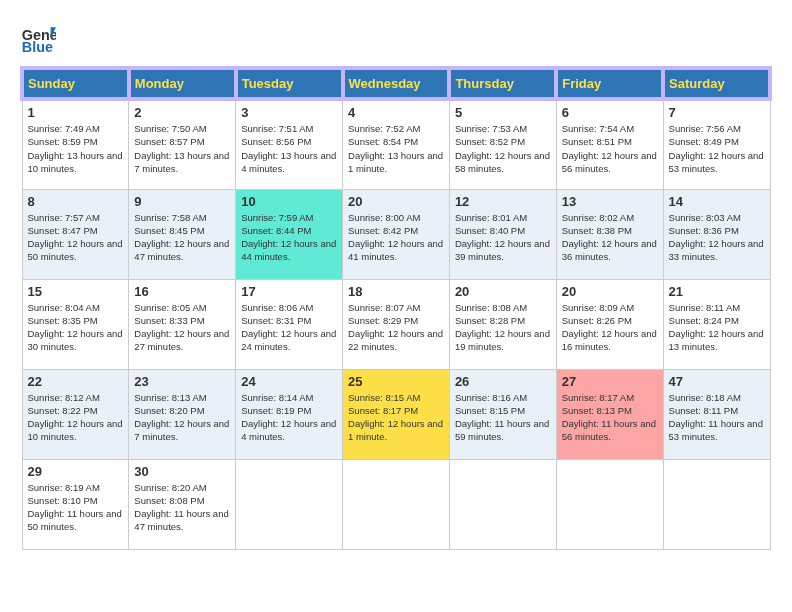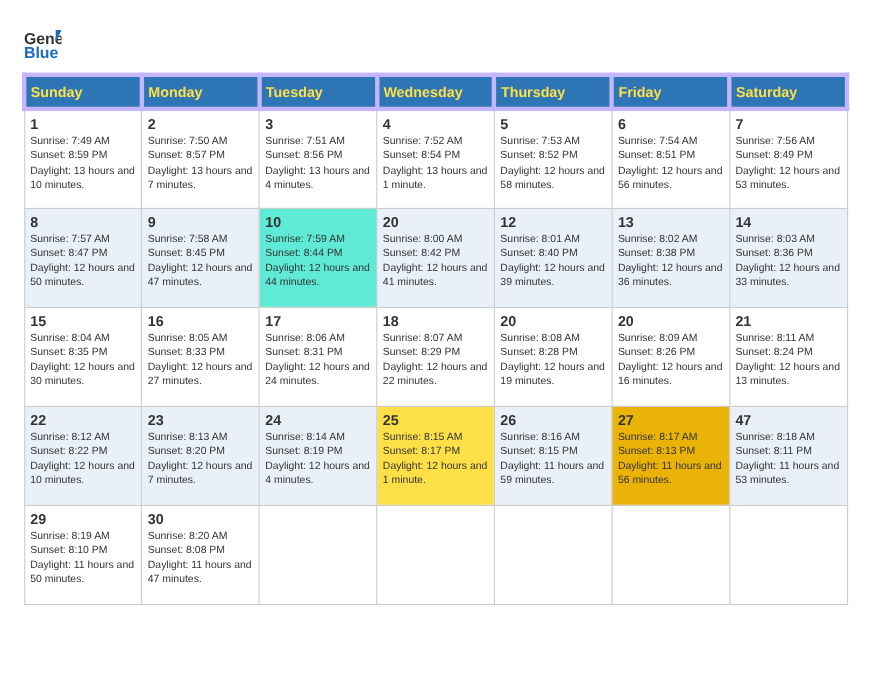--- a/index.html
+++ b/index.html
@@ -146,21 +146,21 @@
         <td><span class="day-num">20</span><span class="day-info">Sunrise: 8:08 AM<br>Sunset: 8:28 PM<br>Daylight: 12 hours and 19 minutes.</span></td>
         <td><span class="day-num">20</span><span class="day-info">Sunrise: 8:09 AM<br>Sunset: 8:26 PM<br>Daylight: 12 hours and 16 minutes.</span></td>
         <td><span class="day-num">21</span><span class="day-info">Sunrise: 8:11 AM<br>Sunset: 8:24 PM<br>Daylight: 12 hours and 13 minutes.</span></td>
       </tr>
       <tr class="week-row">
         <td style="background: rgb(234, 240, 248);"><span class="day-num">22</span><span class="day-info">Sunrise: 8:12 AM<br>Sunset: 8:22 PM<br>Daylight: 12 hours and 10 minutes.</span></td>
         <td style="background: rgb(234, 240, 248);"><span class="day-num">23</span><span class="day-info">Sunrise: 8:13 AM<br>Sunset: 8:20 PM<br>Daylight: 12 hours and 7 minutes.</span></td>
         <td style="background: rgb(234, 240, 248);"><span class="day-num">24</span><span class="day-info">Sunrise: 8:14 AM<br>Sunset: 8:19 PM<br>Daylight: 12 hours and 4 minutes.</span></td>
         <td style="background: #fde047;"><span class="day-num">25</span><span class="day-info">Sunrise: 8:15 AM<br>Sunset: 8:17 PM<br>Daylight: 12 hours and 1 minute.</span></td>
         <td style="background: rgb(234, 240, 248);"><span class="day-num">26</span><span class="day-info">Sunrise: 8:16 AM<br>Sunset: 8:15 PM<br>Daylight: 11 hours and 59 minutes.</span></td>
-        <td style="background: #eab308;"><span class="day-num">27</span><span class="day-info">Sunrise: 8:17 AM<br>Sunset: 8:13 PM<br>Daylight: 11 hours and 56 minutes.</span></td>
+        <td style="background: #fca5a5;"><span class="day-num">27</span><span class="day-info">Sunrise: 8:17 AM<br>Sunset: 8:13 PM<br>Daylight: 11 hours and 56 minutes.</span></td>
         <td style="background: rgb(234, 240, 248);"><span class="day-num">47</span><span class="day-info">Sunrise: 8:18 AM<br>Sunset: 8:11 PM<br>Daylight: 11 hours and 53 minutes.</span></td>
       </tr>
       <tr class="week-row">
         <td><span class="day-num">29</span><span class="day-info">Sunrise: 8:19 AM<br>Sunset: 8:10 PM<br>Daylight: 11 hours and 50 minutes.</span></td>
         <td><span class="day-num">30</span><span class="day-info">Sunrise: 8:20 AM<br>Sunset: 8:08 PM<br>Daylight: 11 hours and 47 minutes.</span></td>
         <td class="empty"></td>
         <td class="empty"></td>
         <td class="empty"></td>
         <td class="empty"></td>
         <td class="empty"></td>

